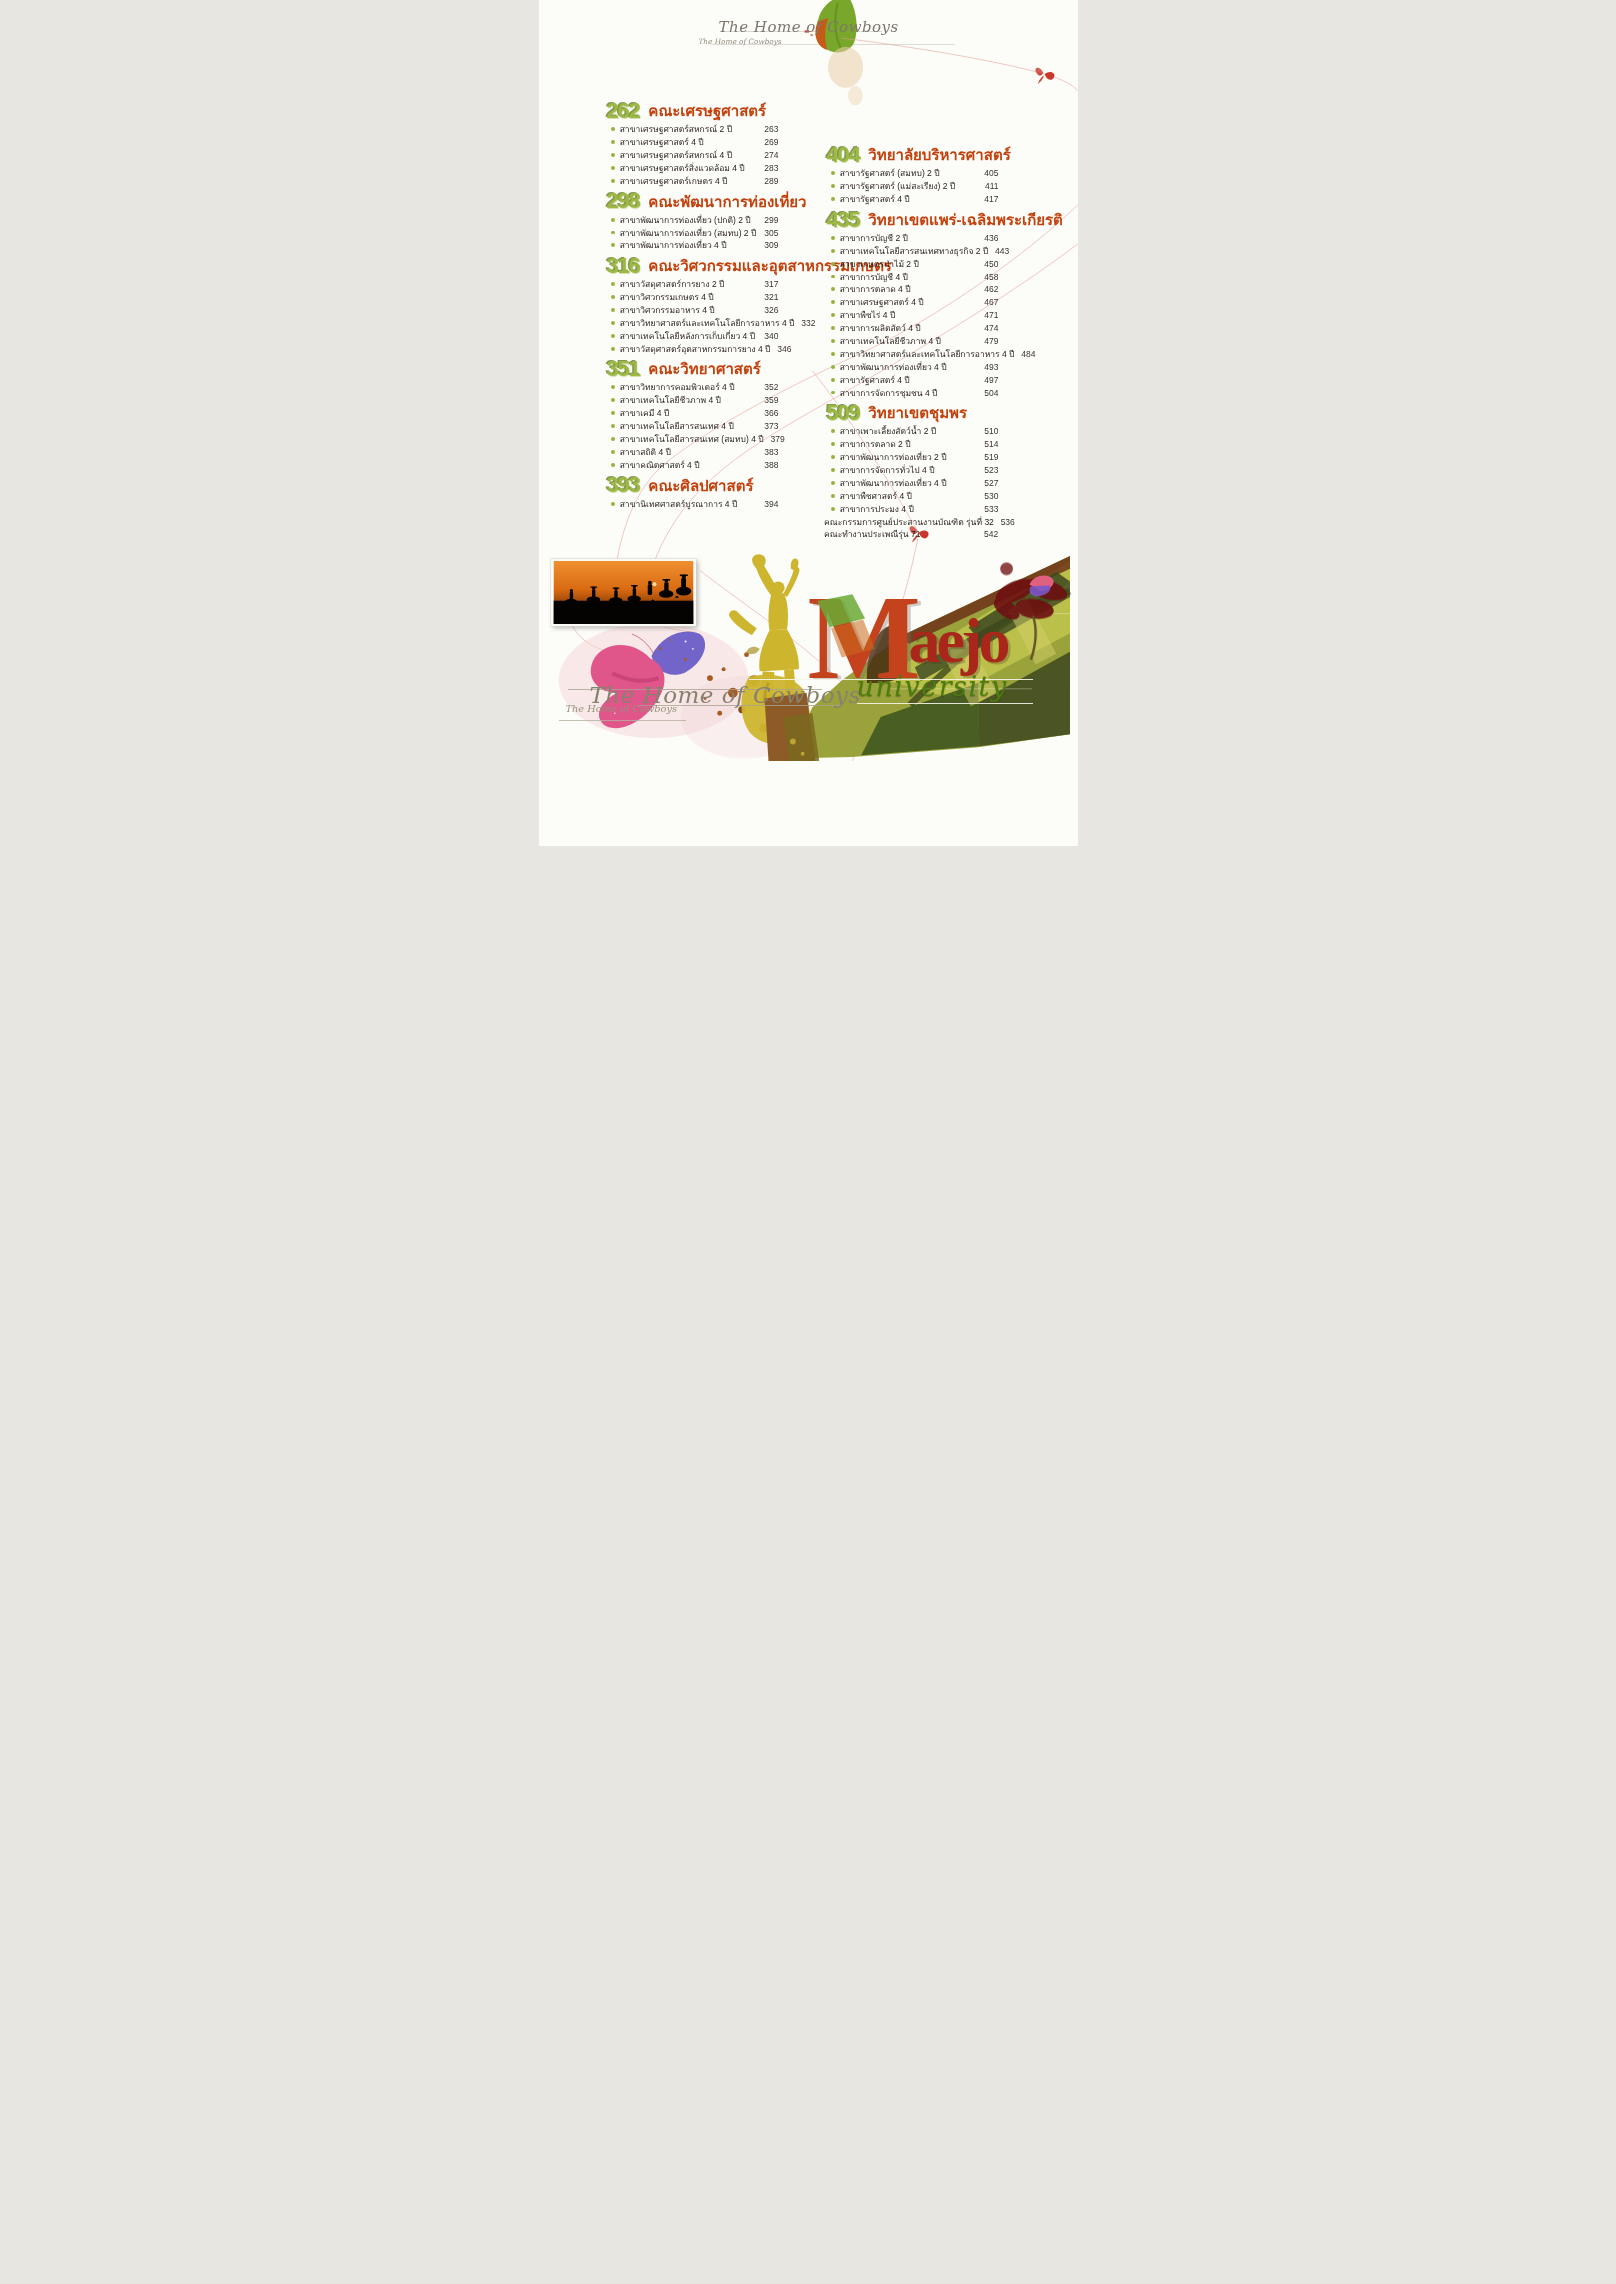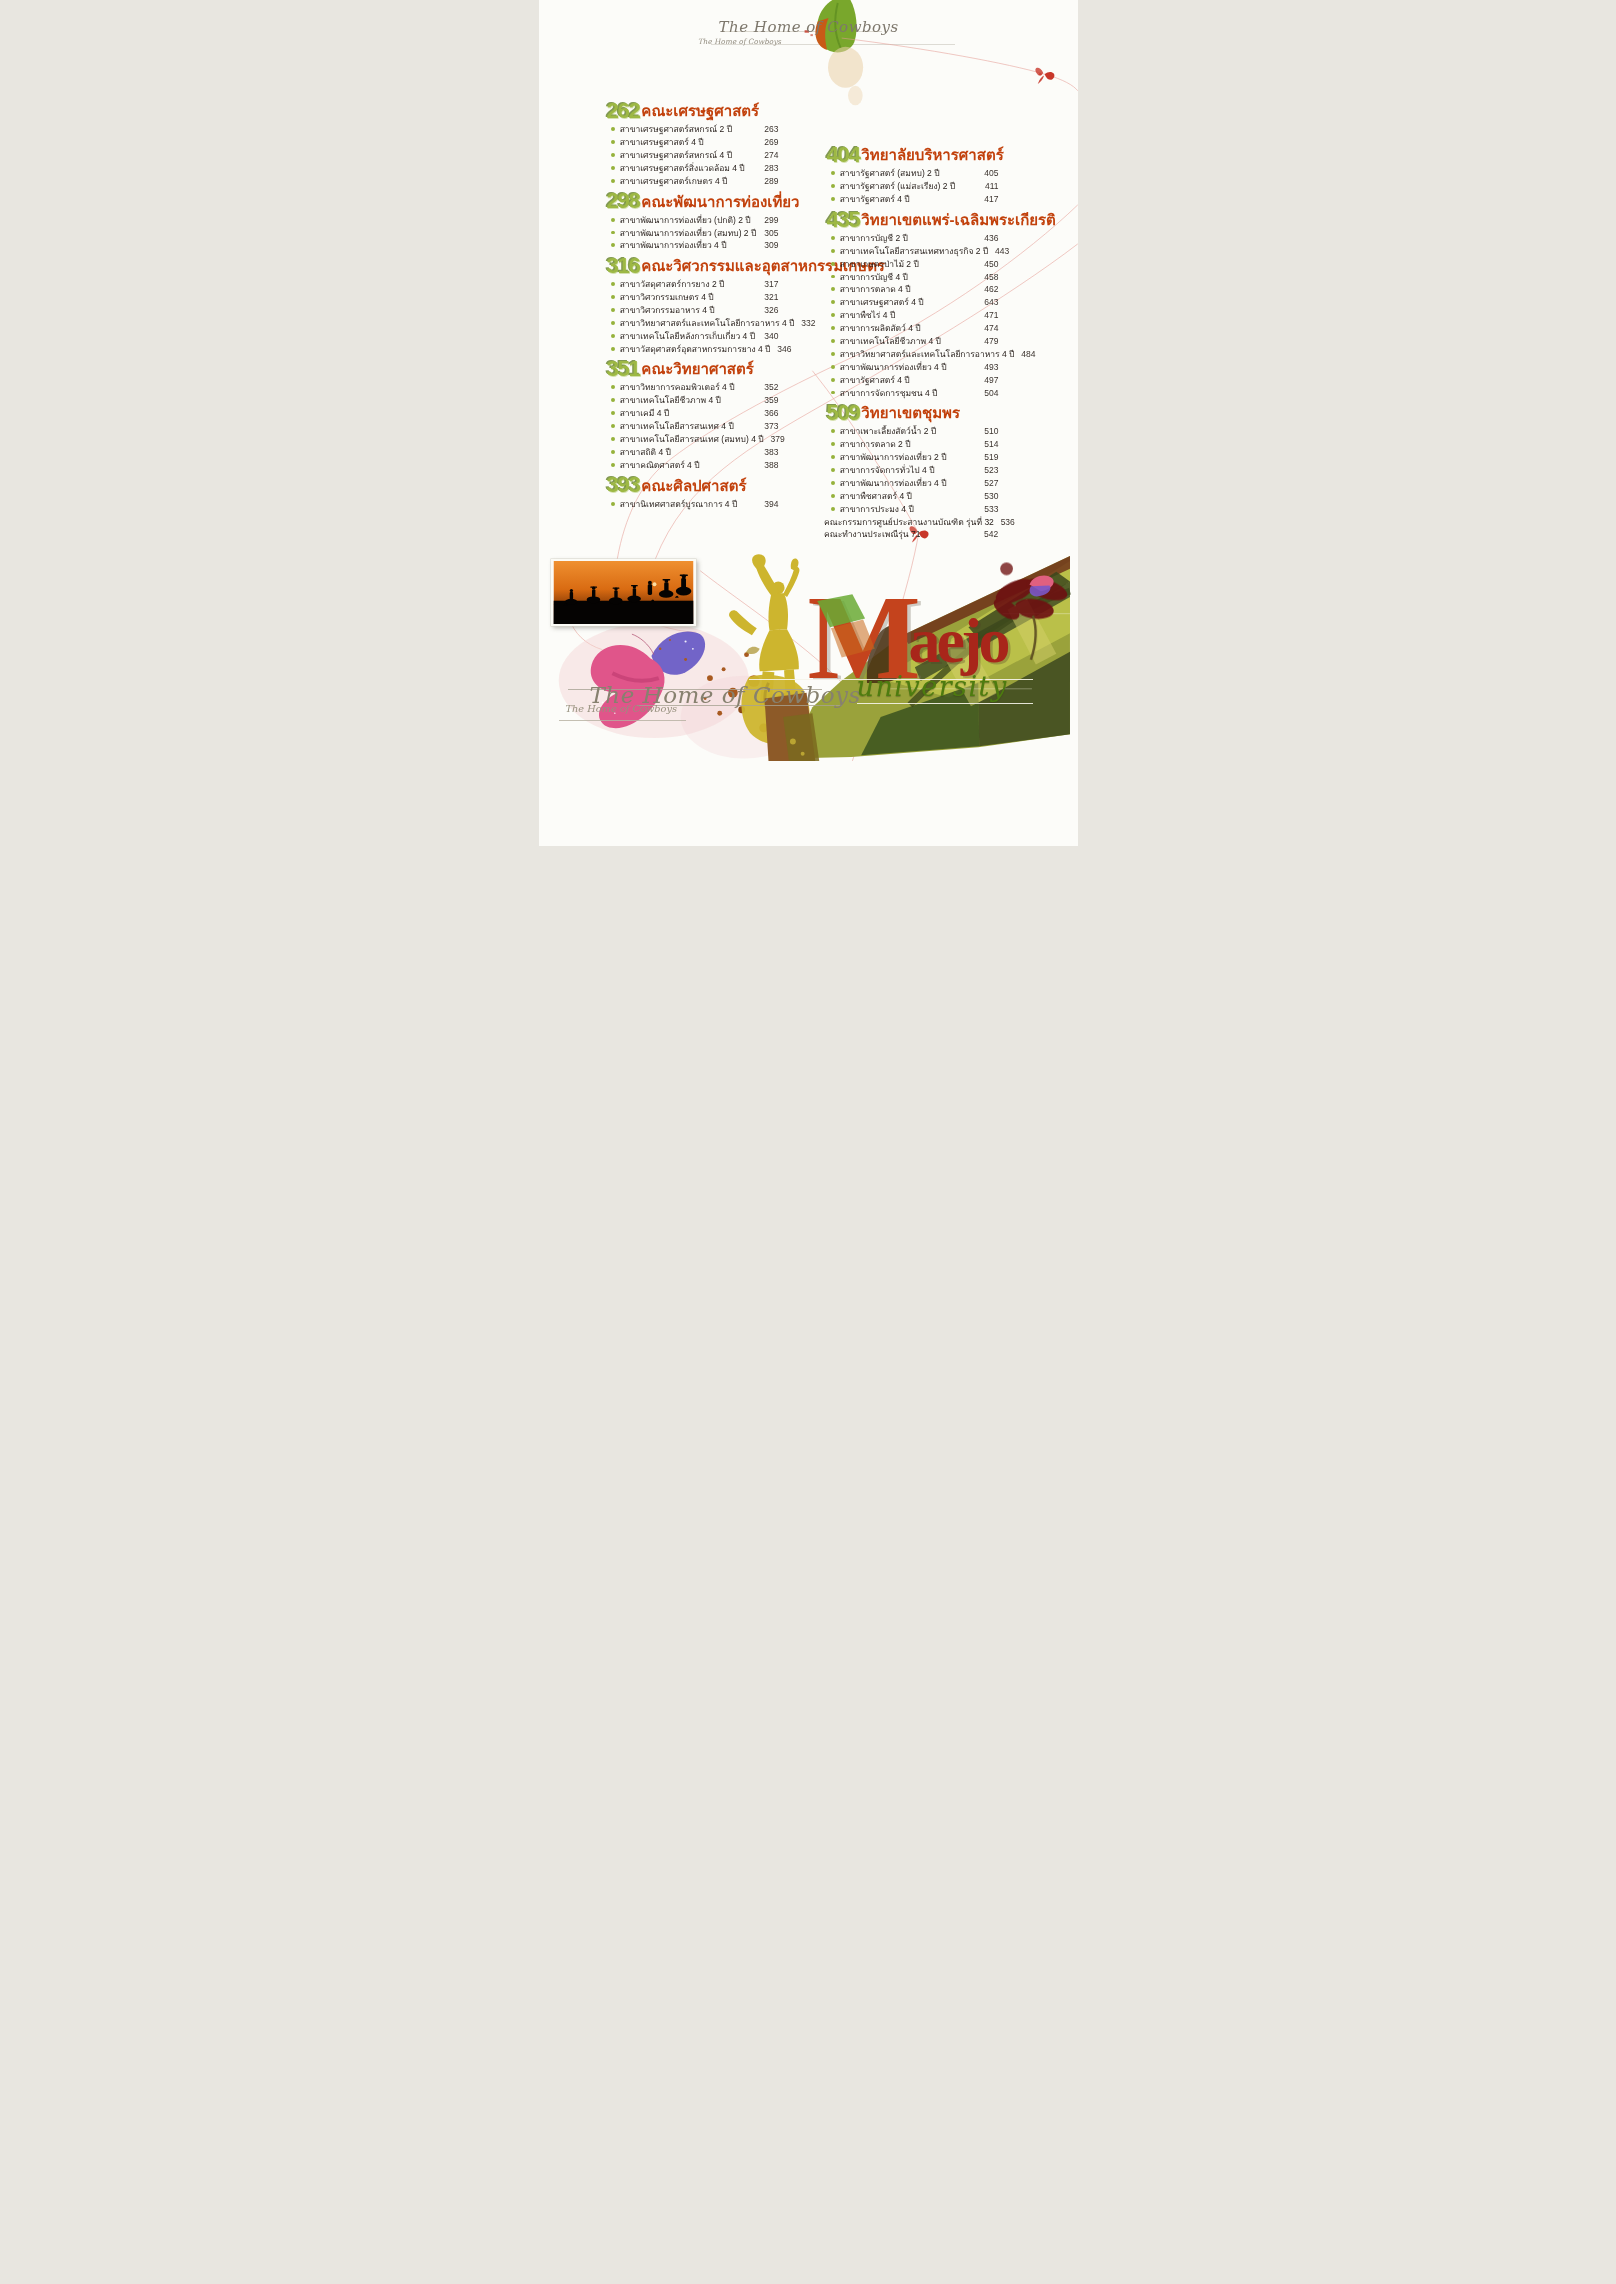--- a/index.html
+++ b/index.html
@@ -2,21 +2,21 @@
 <html style="font-size:7.8px"><head>
 <meta charset="utf-8">
 <style>
   html,body{margin:0;padding:0;background:#e8e6e0;font-family:"Liberation Sans",sans-serif;}
   #page{position:relative;width:539px;height:846px;margin:0 auto;background:#fcfcf9;overflow:hidden;}
   
   .toc-col{position:absolute;top:99px;width:210px;z-index:3;}
   #col-left{left:68px;}
   #col-right{left:288px;margin-top:44px;}
   .toc-section{margin-bottom:1.5px;}
-  .sec-header{display:flex;align-items:flex-end;gap:2px;margin-bottom:4.4px;height:21.5px;}
+  .sec-header{display:flex;align-items:flex-end;gap:9px;margin-bottom:4.4px;height:21.5px;}
   .sec-num{font-size:22.4px;font-weight:700;letter-spacing:-1.5px;line-height:.82;
            color:#9db844;text-shadow:-1.5px -1px 0 rgba(99,128,40,.8),0.5px 0.5px 0 rgba(164,190,80,.45);}
   .sec-title{font-size:15px;color:#c2410c;line-height:1.05;padding-bottom:1.5px;white-space:nowrap;font-weight:bold;}
   .row{display:flex;align-items:center;width:172px;height:8.8px;margin-bottom:4.1px;white-space:nowrap;justify-content:space-between;}
   .bullet{width:3.9px;height:3.9px;border-radius:50%;background:#96b23c;margin:0 4.4px 0 4.9px;flex:0 0 auto;}
   .label{font-size:8.5px;color:#29211d;flex:0 0 auto;}
   .pnum{font-size:8.5px;color:#3b332e;margin-left:auto;padding-left:6.8px;}
   .row.nobullet{margin-left:-2.4px;width:174px;}
   
   .script{font-family:"DejaVu Serif","Liberation Serif",serif;font-style:italic;color:#7d776c;}
@@ -436,21 +436,21 @@
           <span class="pnum">458</span>
         </div>
         <div class="row">
           <span class="bullet"></span>
           <span class="label">สาขาการตลาด 4 ปี</span>
           <span class="pnum">462</span>
         </div>
         <div class="row">
           <span class="bullet"></span>
           <span class="label">สาขาเศรษฐศาสตร์ 4 ปี</span>
-          <span class="pnum">643</span>
+          <span class="pnum">467</span>
         </div>
         <div class="row">
           <span class="bullet"></span>
           <span class="label">สาขาพืชไร่ 4 ปี</span>
           <span class="pnum">471</span>
         </div>
         <div class="row">
           <span class="bullet"></span>
           <span class="label">สาขาการผลิตสัตว์ 4 ปี</span>
           <span class="pnum">474</span>

